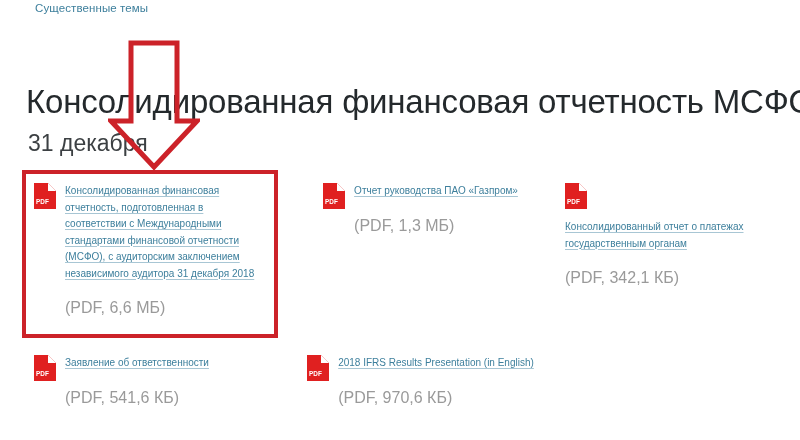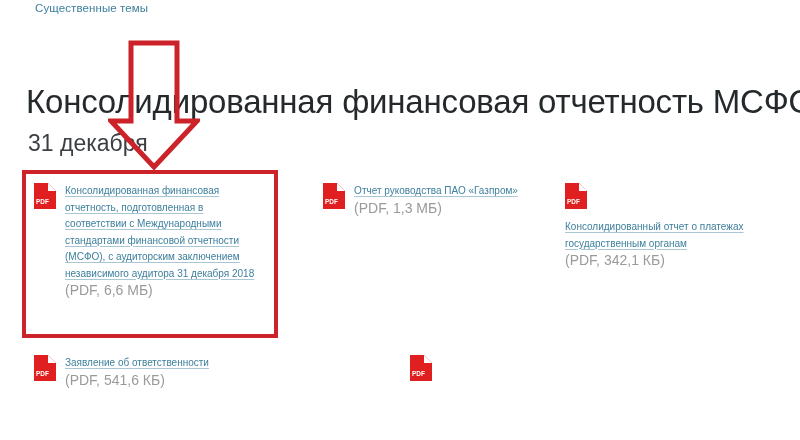--- a/index.html
+++ b/index.html
@@ -83,24 +83,24 @@
     font-size: 10px;
     line-height: 16.5px;
     color: #3d7f9c;
     text-decoration: underline;
     text-decoration-color: #a8c6d4;
     text-underline-offset: 2px;
     cursor: pointer;
     display: block;
   }
   .doc-size {
-    font-size: 14px;
+    font-size: 16px;
     line-height: 16.5px;
     color: #9a9a9a;
-    margin-top: 0;
+    margin-top: 18px;
     display: block;
   }
 
   
   .pdf-icon {
     flex: 0 0 auto;
     width: 22px;
     height: 26px;
     position: relative;
     margin-top: 1px;
@@ -211,20 +211,24 @@
 
     <div class="doc-item col-2">
       <span class="pdf-icon">
         <svg width="22" height="26" viewBox="0 0 22 26" xmlns="http://www.w3.org/2000/svg">
           <path d="M0 0 H14 L22 8 V26 H0 Z" fill="#e02020"></path>
           <path d="M14 0 L22 8 H14 Z" fill="#ffffff"></path>
           <rect x="0" y="14" width="17" height="8" fill="#e02020"></rect>
           <text x="8.5" y="20.6" font-family="Liberation Sans, sans-serif" font-size="6.4" font-weight="bold" fill="#ffffff" text-anchor="middle">PDF</text>
         </svg>
       </span>
+      <span class="doc-text">
+        <span class="doc-link">2018 IFRS Results Presentation (in English)</span>
+        <span class="doc-size">(PDF, 970,6 КБ)</span>
+      </span>
     </div>
 
   </div>
 
 </div>
 
 <div class="annot-box"></div>
 
 <div class="annot-arrow">
   <svg width="92" height="130" viewBox="0 0 92 130" xmlns="http://www.w3.org/2000/svg">

